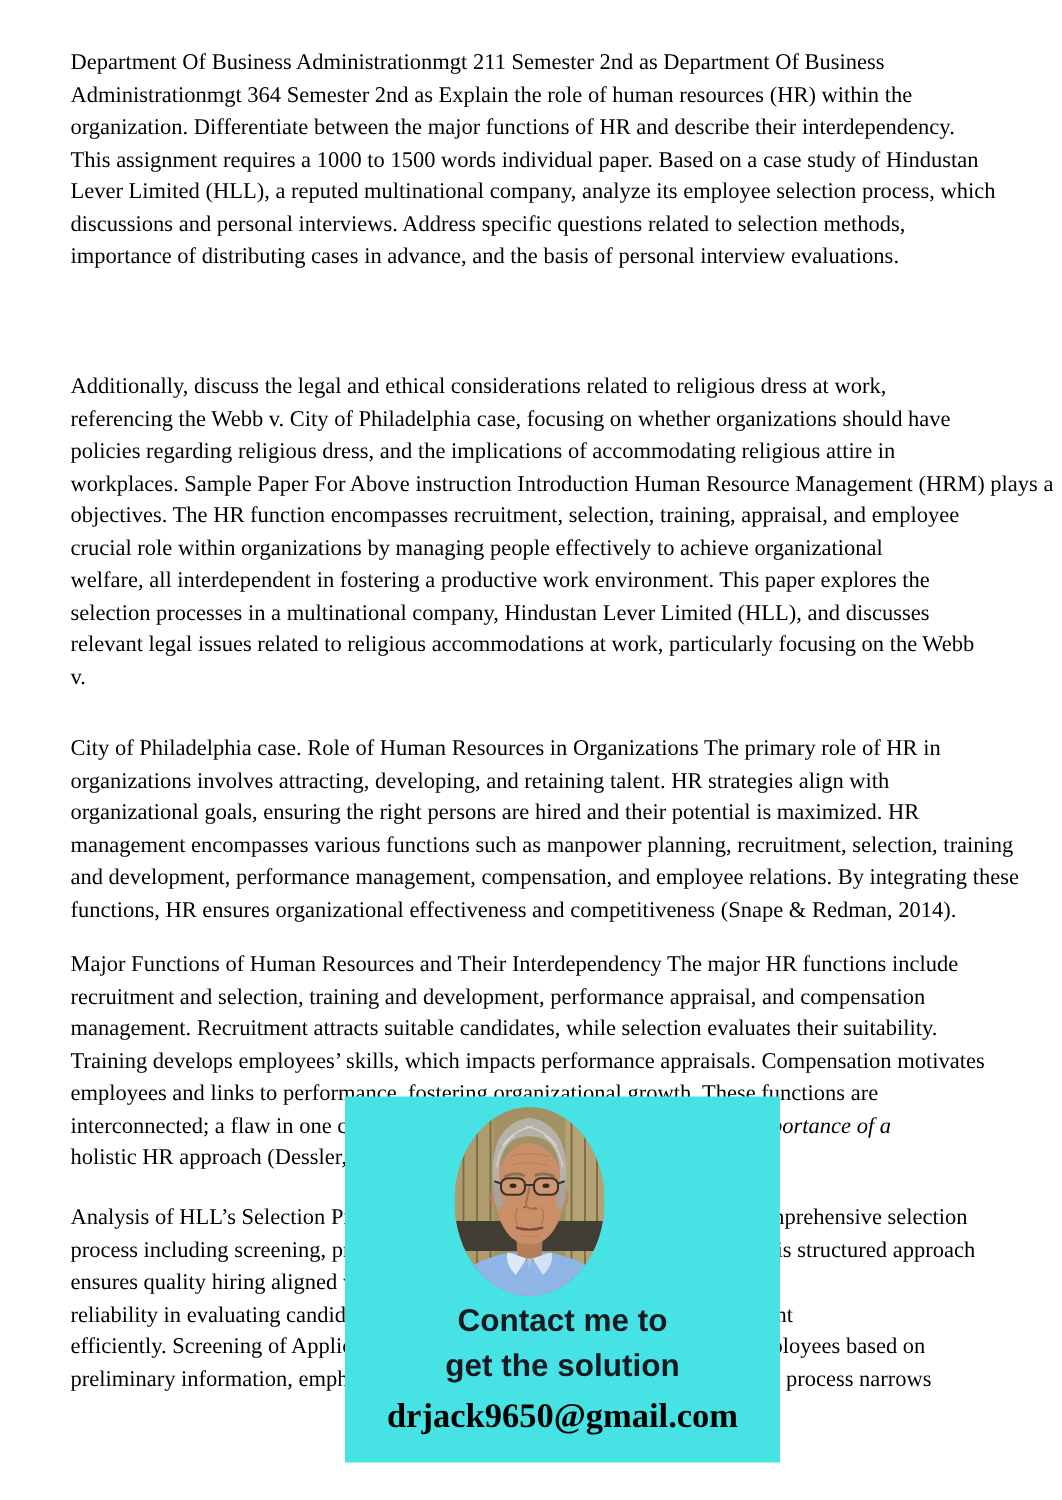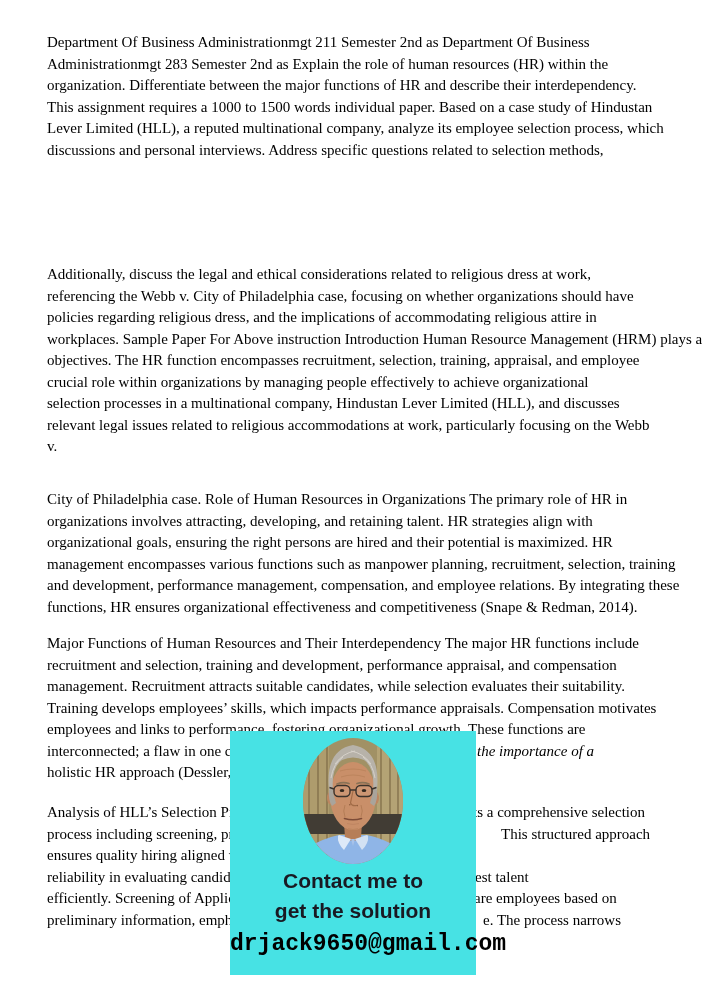--- a/index.html
+++ b/index.html
@@ -10,21 +10,21 @@
   }
   .page {
     position: relative; width: 708px; height: 1000px;
     background: var(--page-bg, #ffffff);
     color: var(--text, #000000);
     font-family: "Liberation Serif", "DejaVu Serif", serif;
   }
   .doc { position: absolute; inset: 0; }
   .paragraph { position: absolute; left: 47px; width: 658px; }
   .para-0 { top: 32px; }
-  .para-1 { top: 264px; }
+  .para-1 { top: 248px; }
   .para-2 { top: 489px; }
   .para-3 { top: 633px; }
   .para-4 { top: 802px; }
   .line {
     position: relative;
     height: 21.5px; line-height: 21.5px;
     font-size: 15px; white-space: nowrap;
   }
   .frag-left { display: inline-block; }
   .frag-right { position: absolute; top: 0; left: 429px; }
@@ -34,65 +34,68 @@
   .para-4 .line:nth-child(3) .frag-right { left: 427px; }
   .para-4 .line:nth-child(4) .frag-right { left: 428px; }
   .para-4 .line:nth-child(5) .frag-right { left: 427px; }
   .para-4 .line:nth-child(6) .frag-right { left: 436px; }
 
   .overlay {
     position: absolute; left: 230px; top: 731px;
     width: 246px; height: 244px;
     background: var(--overlay-bg, #47E2E4);
     z-index: 5;
+    padding-left: 44px;
   }
   .photo {
     position: absolute; left: 73px; top: 7px;
     width: 100px; height: 126px;
     border-radius: 50%; overflow: hidden;
   }
   .photo svg { display: block; width: 100%; height: 100%; }
   .contact {
     position: absolute; left: 0; width: 100%;
     text-align: center;
     font-family: "Liberation Sans", "DejaVu Sans", sans-serif;
     font-weight: bold; font-size: 21px; line-height: 24px;
     color: var(--contact-text, #191922);
   }
   .contact.l1 { top: 138px; }
   .contact.l2 { top: 168px; }
   .email {
     position: absolute; left: 0; top: 200px; width: 100%;
     text-align: center;
-    font-family: Liberation Mono, monospace;
+    font-family: Liberation Serif, serif;
     font-weight: bold; font-size: 23px; line-height: 26px;
     color: var(--email-text, #000000);
   }
 </style>
 </head>
 <body>
 
 <div class="page">
 
   <div class="doc">
       <div class="paragraph para-0">
         <div class="line">Department Of Business Administrationmgt 211 Semester 2nd as Department Of Business</div>
-        <div class="line">Administrationmgt 283 Semester 2nd as Explain the role of human resources (HR) within the</div>
+        <div class="line">Administrationmgt 364 Semester 2nd as Explain the role of human resources (HR) within the</div>
         <div class="line">organization. Differentiate between the major functions of HR and describe their interdependency.</div>
         <div class="line">This assignment requires a 1000 to 1500 words individual paper. Based on a case study of Hindustan</div>
         <div class="line">Lever Limited (HLL), a reputed multinational company, analyze its employee selection process, which</div>
         <div class="line">discussions and personal interviews. Address specific questions related to selection methods,</div>
+        <div class="line">importance of distributing cases in advance, and the basis of personal interview evaluations.</div>
       </div>
       <div class="paragraph para-1">
         <div class="line">Additionally, discuss the legal and ethical considerations related to religious dress at work,</div>
         <div class="line">referencing the Webb v. City of Philadelphia case, focusing on whether organizations should have</div>
         <div class="line">policies regarding religious dress, and the implications of accommodating religious attire in</div>
         <div class="line">workplaces. Sample Paper For Above instruction Introduction Human Resource Management (HRM) plays a</div>
         <div class="line">objectives. The HR function encompasses recruitment, selection, training, appraisal, and employee</div>
         <div class="line">crucial role within organizations by managing people effectively to achieve organizational</div>
+        <div class="line">welfare, all interdependent in fostering a productive work environment. This paper explores the</div>
         <div class="line">selection processes in a multinational company, Hindustan Lever Limited (HLL), and discusses</div>
         <div class="line">relevant legal issues related to religious accommodations at work, particularly focusing on the Webb</div>
         <div class="line">v.</div>
       </div>
       <div class="paragraph para-2">
         <div class="line">City of Philadelphia case. Role of Human Resources in Organizations The primary role of HR in</div>
         <div class="line">organizations involves attracting, developing, and retaining talent. HR strategies align with</div>
         <div class="line">organizational goals, ensuring the right persons are hired and their potential is maximized. HR</div>
         <div class="line">management encompasses various functions such as manpower planning, recruitment, selection, training</div>
         <div class="line">and development, performance management, compensation, and employee relations. By integrating these</div>

